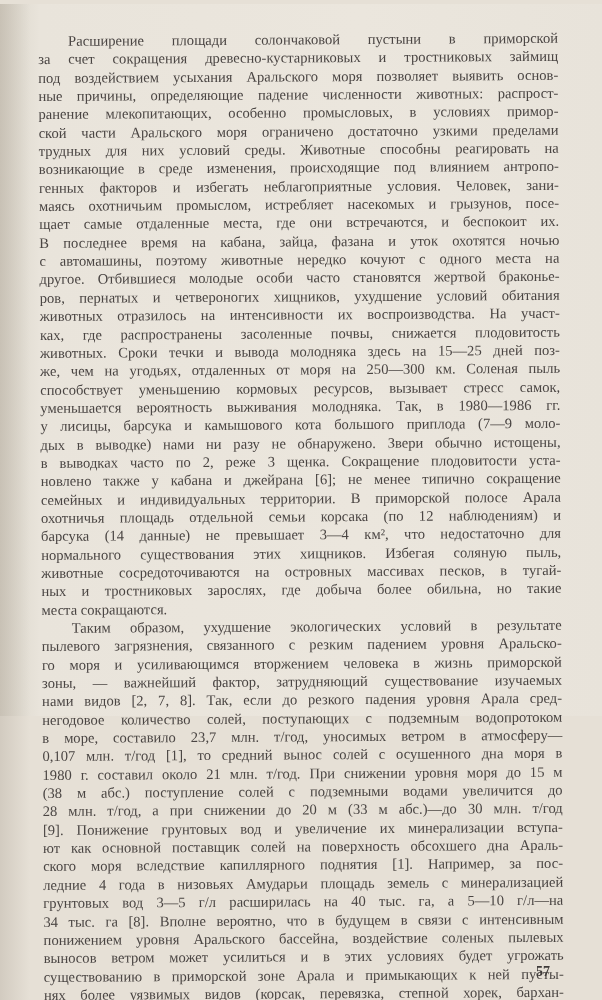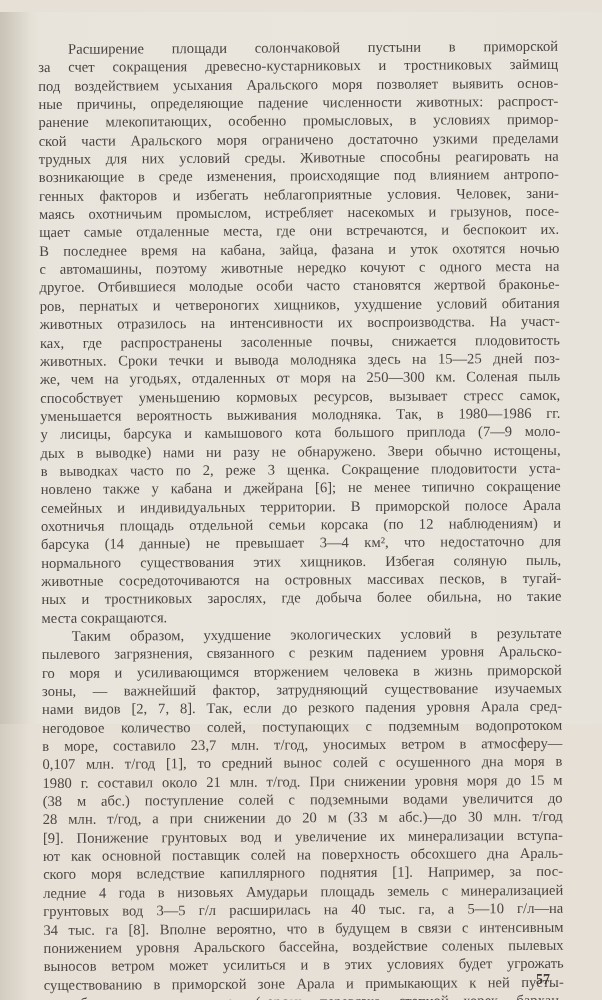--- a/index.html
+++ b/index.html
@@ -2,21 +2,21 @@
 <html><head>
 <meta charset="utf-8">
 <style>
   html, body { margin: 0; padding: 0; }
   body {
     width: 602px; height: 1000px; overflow: hidden;
     background: #e6e0d6;
     position: relative;
   }
   .page {
-    position: absolute; left: 0; top: 12px; width: 602px; height: 712px;
+    position: absolute; left: 0; top: 4px; width: 602px; height: 712px;
     background: linear-gradient(90deg, #d9d3c8 0px, #e2ddd3 22px, #e9e4db 40px, #ebe6dd 60%, #e8e3da 100%);
   }
   .gutter {
     position: absolute; left: 0; top: 0; width: 30px; height: 1000px;
     background: linear-gradient(90deg, rgba(150,140,125,0.25), rgba(150,140,125,0));
   }
   .text {
     position: absolute; left: 38px; top: 28px; width: 520px;
     font-family: "Liberation Serif", "DejaVu Serif", serif;
     font-size: 14.6px;

